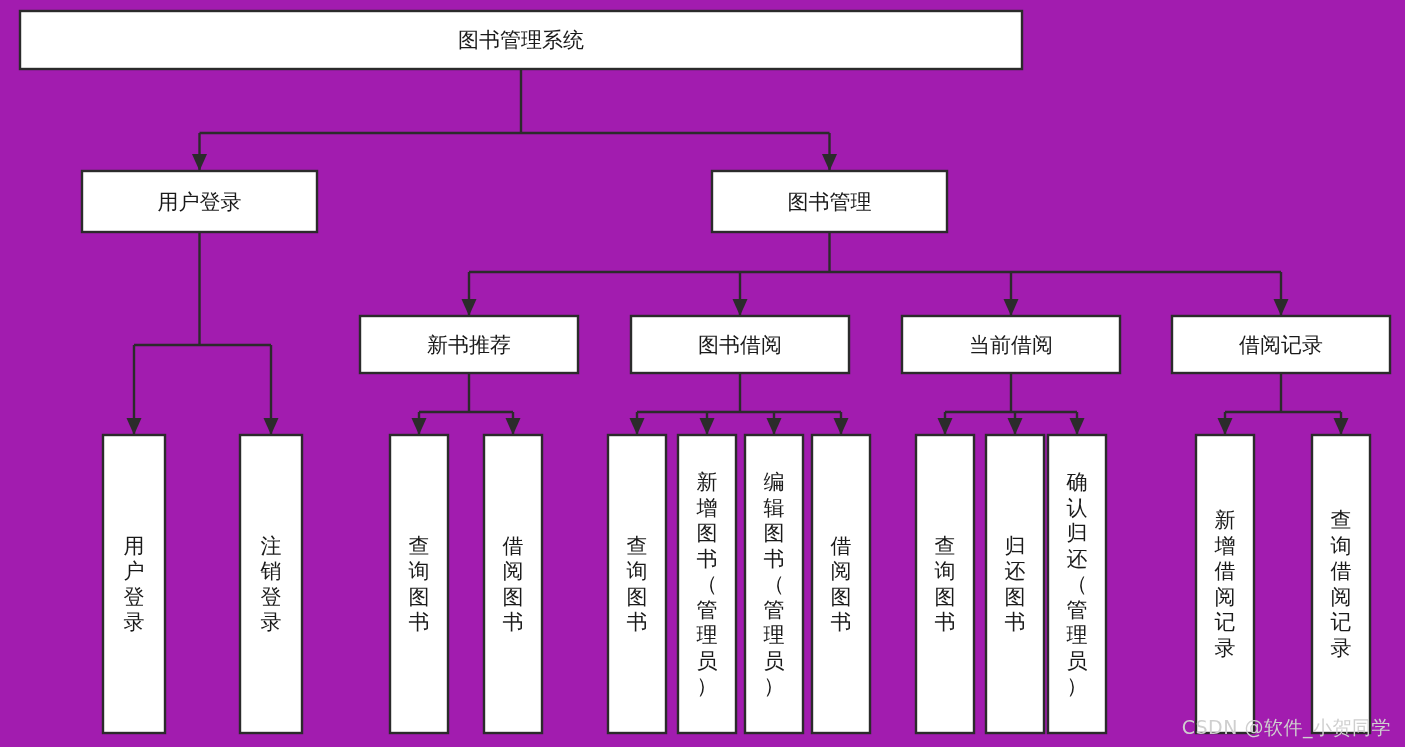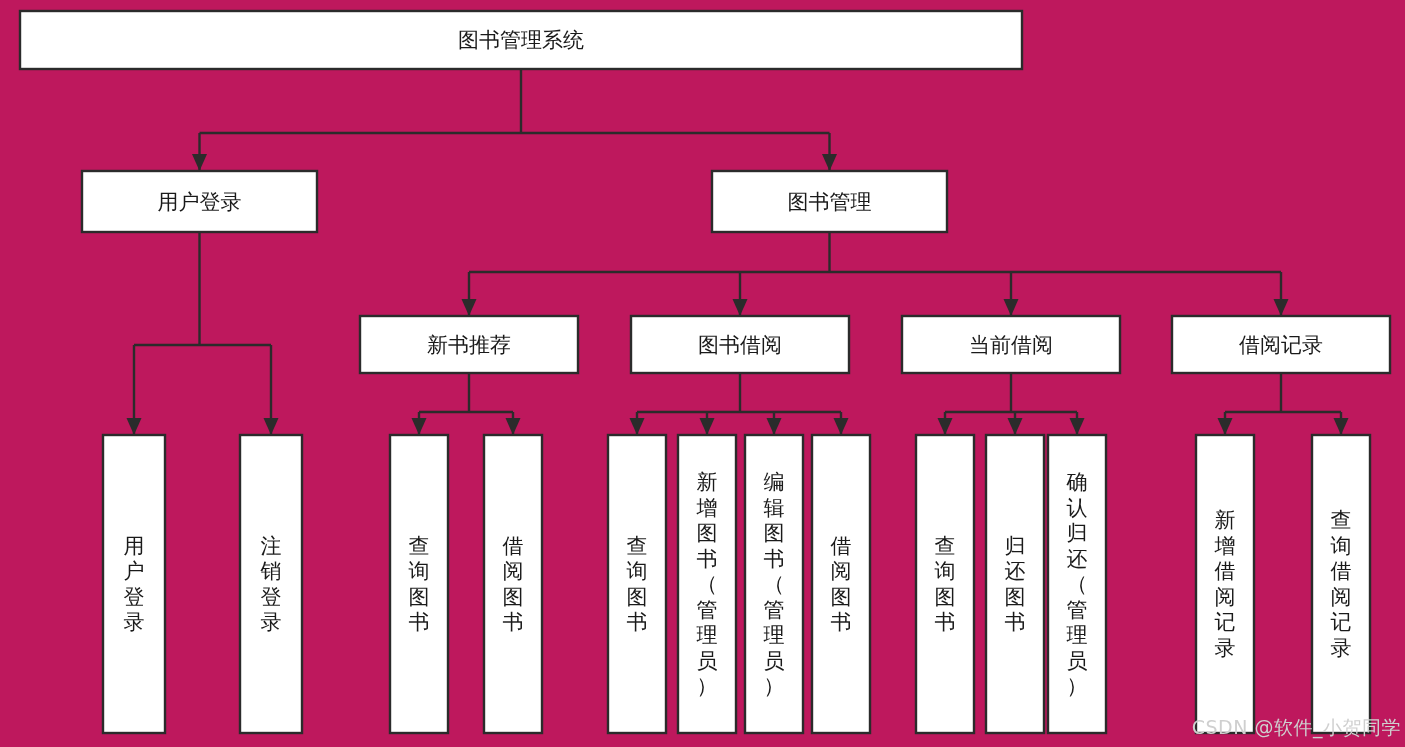--- a/index.html
+++ b/index.html
@@ -11,21 +11,21 @@
   body {
     width: 1405px;
     height: 747px;
     overflow: hidden;
     font-family: "DejaVu Sans", "Liberation Sans", sans-serif;
   }
   #diagram-root {
     position: relative;
     width: 1405px;
     height: 747px;
-    background: #be185d;
+    background: #a21caf;
   }
   svg.diagram-canvas {
     position: absolute;
     top: 0;
     left: 0;
     width: 1405px;
     height: 747px;
     display: block;
   }
   .node-box {
@@ -52,21 +52,21 @@
     white-space: pre;
   }
   .node-label-v {
     font-family: "DejaVu Sans", "Liberation Sans", sans-serif;
     font-size: 21px;
     fill: #1a1a1a;
     text-anchor: middle;
   }
   .watermark-text {
     position: absolute;
-    right: 4px;
+    right: 14px;
     bottom: 6px;
     font-family: "DejaVu Sans", "Liberation Sans", sans-serif;
     font-size: 19px;
     color: #cfcfcf;
     letter-spacing: 0.5px;
     white-space: nowrap;
     user-select: none;
   }
 </style>
 </head>

